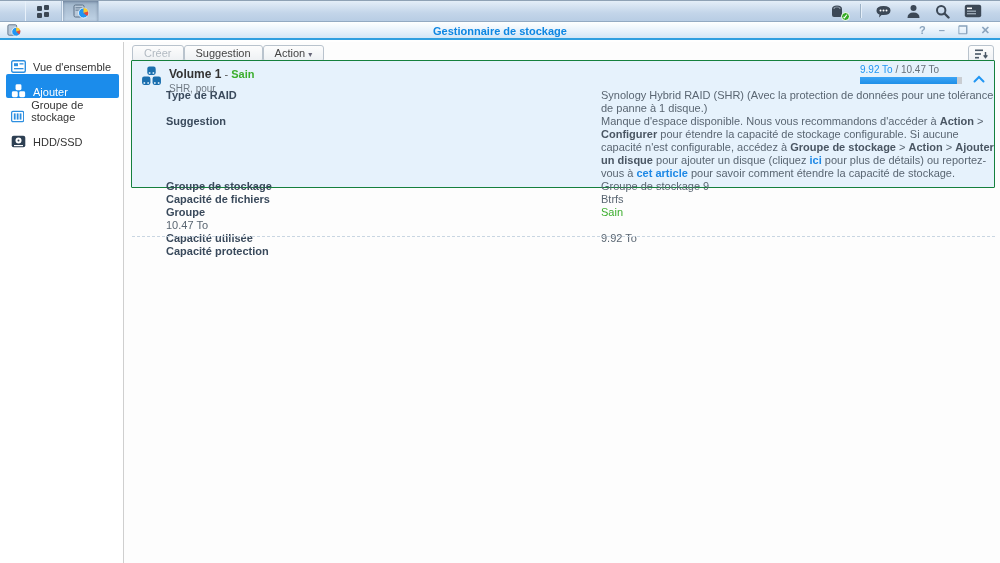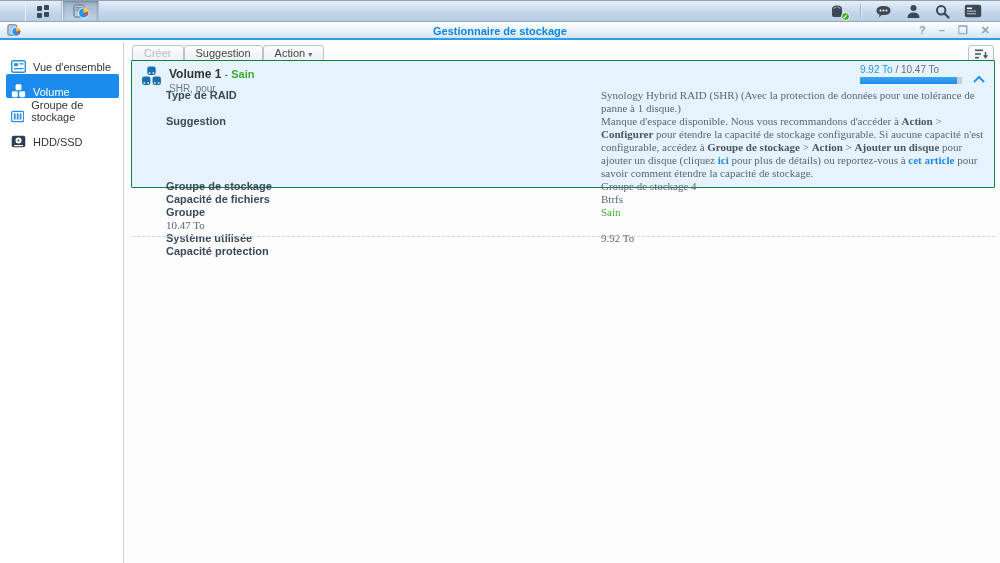--- a/index.html
+++ b/index.html
@@ -74,21 +74,21 @@
   .cap-used { color:#2196f3; }
   .cap-total { color:#66707a; }
   .cap-track { width:102px; height:7px; background:#c9cdd2; }
   .cap-fill { height:7px; background:linear-gradient(#3ba4f5,#1e8fe8); }
   .chevron { position:absolute; right:9px; top:8px; cursor:pointer; }
 
   
   .details { padding-left:34px; font-size:11px; line-height:13px; }
   .drow { display:flex;gap:36px; }
   .dlabel { width:399px; font-weight:bold; color:#3a4a5c; flex-shrink:0; }
-  .dvalue { width:428px; color:#5a6672;font-family:Liberation Serif, serif; }
+  .dvalue { width:428px; color:#5a6672; }
   .dvalue .b { font-weight:bold; color:#4a5663; }
   .dvalue .link { color:#1e88e5; font-weight:bold; cursor:pointer; }
   .dvalue.green, .dvalue .green { color:#3cae2e; }
   .green { color:#3cae2e !important; }
 
   .dash-line { position:absolute; left:8px; right:5px; top:194px;
     border-top:1px dashed #c9d6e2; }
 </style>
 </head>
 <body>
@@ -181,21 +181,21 @@
         <rect x="3" y="8" width="9.5" height="1.3" fill="#2d8fe0"></rect>
       </svg>
       <span>Vue d'ensemble</span>
     </div>
     <div class="side-item selected">
       <svg width="15" height="14" viewBox="0 0 20 19">
         <rect x="6" y="0.5" width="8" height="8" rx="2" fill="#fff"></rect>
         <rect x="1" y="10" width="8" height="8" rx="2" fill="#fff"></rect>
         <rect x="11" y="10" width="8" height="8" rx="2" fill="#fff"></rect>
       </svg>
-      <span>Volume</span>
+      <span>Ajouter</span>
     </div>
     <div class="side-item">
       <svg width="15" height="13" viewBox="0 0 15 13">
         <rect x="0.7" y="0.7" width="13.6" height="11.6" rx="1.5" fill="none" stroke="#2d8fe0" stroke-width="1.4"></rect>
         <rect x="3.2" y="3" width="2" height="7" fill="#2d8fe0"></rect>
         <rect x="6.5" y="3" width="2" height="7" fill="#2d8fe0"></rect>
         <rect x="9.8" y="3" width="2" height="7" fill="#2d8fe0"></rect>
       </svg>
       <span>Groupe de stockage</span>
     </div>
@@ -267,39 +267,39 @@
           <span class="dvalue">Synology Hybrid RAID (SHR) (Avec la protection de données pour une tolérance de panne à 1 disque.)</span>
         </div>
         <div class="drow">
           <span class="dlabel">Suggestion</span>
           <span class="dvalue" id="suggestion-value"><span>Manque d'espace disponible. Nous vous recommandons d'accéder à </span><span class="b">Action</span><span> &gt; </span><span class="b">Configurer</span><span> pour étendre la capacité de stockage configurable. Si aucune capacité n'est configurable, accédez à </span><span class="b">Groupe de stockage</span><span> &gt; </span><span class="b">Action</span><span> &gt; </span><span class="b">Ajouter un disque</span><span> pour ajouter un disque (cliquez </span><span class="link">ici</span><span> pour plus de détails) ou reportez-vous à </span><span class="link">cet article</span><span> pour savoir comment étendre la capacité de stockage.</span></span>
         </div>
         <div id="detail-rows">
 
             <div class="drow">
               <span class="dlabel">Groupe de stockage</span>
-              <span class="dvalue">Groupe de stockage 4</span>
+              <span class="dvalue">Groupe de stockage 9</span>
             </div>
 
             <div class="drow">
               <span class="dlabel">Capacité de fichiers</span>
               <span class="dvalue">Btrfs</span>
             </div>
 
             <div class="drow">
               <span class="dlabel">Groupe</span>
               <span class="dvalue green">Sain</span>
             </div>
 
             <div class="drow">
               <span class="dvalue">10.47 To</span>
             </div>
 
             <div class="drow">
-              <span class="dlabel">Système utilisée</span>
+              <span class="dlabel">Capacité utilisée</span>
               <span class="dvalue">9.92 To</span>
             </div>
 
             <div class="drow">
               <span class="dlabel">Capacité protection</span>
             </div>
           </div>
       </div>
     </div>
 

